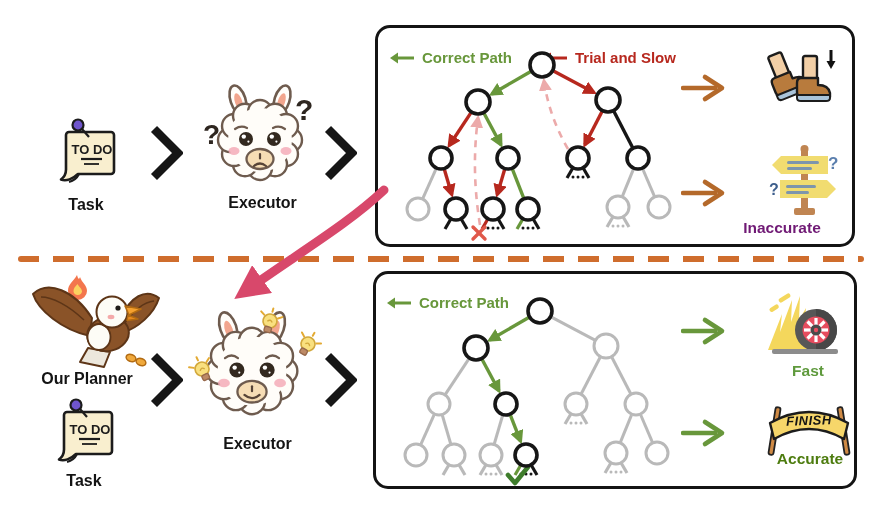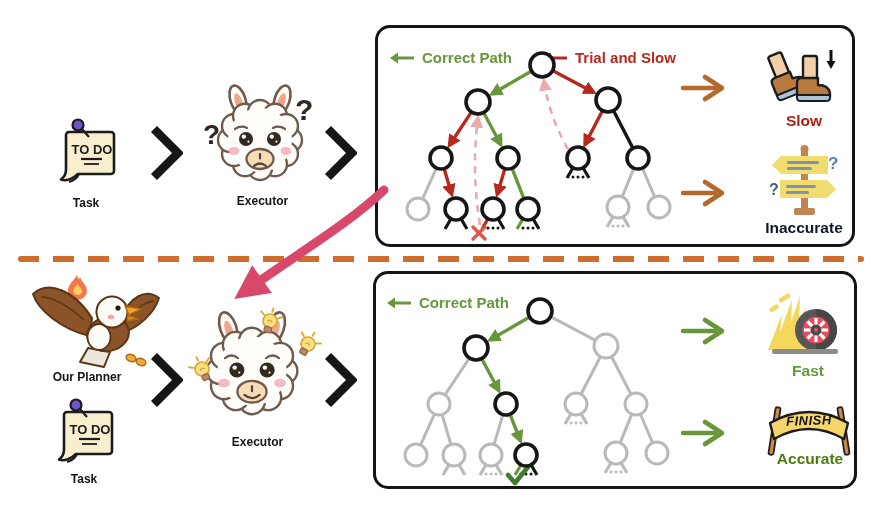--- a/index.html
+++ b/index.html
@@ -1,19 +1,19 @@
 <!DOCTYPE html>
 <html><head>
 <meta charset="utf-8">
 <style>
   html,body{margin:0;padding:0;background:#fff;}
   #canvas{position:relative;width:880px;height:512px;background:#fff;overflow:hidden;
           font-family:"Liberation Sans",sans-serif;}
   .abs{position:absolute;}
-  .cap{position:absolute;text-align:center;font-weight:700;font-size:12px;color:#141414;}
+  .cap{position:absolute;text-align:center;font-weight:700;font-size:16px;color:#141414;}
   .panel{position:absolute;border:3px solid #141414;border-radius:15px;background:#fff;box-sizing:border-box;}
   .legend{position:absolute;display:flex;align-items:center;gap:30px;margin-top:15px;}
   .lg-item{display:flex;align-items:center;gap:7px;font-weight:700;font-size:15px;white-space:nowrap;}
   .outcome-label{position:absolute;width:104px;text-align:center;font-weight:700;font-size:15.5px;}
   #title-box{position:absolute;left:27px;top:26px;width:278px;height:43px;box-sizing:border-box;
              background:#edf2f8;border:2.5px dashed #272b30;border-radius:8px;
              display:flex;align-items:center;justify-content:center;
              font-weight:700;font-size:17px;color:#15181c;}
   #divider{position:absolute;left:18px;top:256px;width:846px;height:6px;border-radius:3px;
            background:repeating-linear-gradient(90deg,#cf6d2d 0 21px,transparent 21px 35px);}
@@ -284,36 +284,35 @@
       <g transform="translate(28,6)">
         <rect x="8" y="2" width="14" height="24" rx="2" fill="#f2cfa6" stroke="#1c1c1c" stroke-width="2.4"></rect>
         <path d="M6,24 h17 v7 c7,0 11,3 12,8 v4 h-28 c-3,0 -5,-2 -5,-5 v-9 c0,-3 1,-5 4,-5 z" fill="#b87b3d" stroke="#1c1c1c" stroke-width="2.4" stroke-linejoin="round"></path>
         <path d="M2,41 h33 v3 c0,2 -2,3 -4,3 h-25 c-2,0 -4,-1 -4,-3 z" fill="#a9c4da" stroke="#1c1c1c" stroke-width="2"></path>
       </g>
       <g>
         <line x1="64" y1="2" x2="64" y2="14" stroke="#111" stroke-width="3"></line>
         <polygon points="59.5,13 68.5,13 64,21" fill="#111"></polygon>
       </g>
     </svg>
-    <div class="outcome-label" style="left:374px;top:84px;color:#ae1d12;">Slow</div>
 
     <svg class="abs" style="left:389px;top:114px;" width="74" height="78" viewBox="0 0 74 78">
       <rect x="34" y="6" width="7" height="62" rx="2" fill="#c08552"></rect>
       <circle cx="37.5" cy="7" r="4" fill="#c08552"></circle>
       <rect x="27" y="66" width="21" height="7" rx="2" fill="#c08552"></rect>
       <polygon points="14,14 61,14 61,32 14,32 5,23" fill="#f1dc70"></polygon>
       <rect x="20" y="19" width="32" height="3" rx="1.5" fill="#7d95ac"></rect>
       <rect x="20" y="25" width="25" height="3" rx="1.5" fill="#7d95ac"></rect>
       <polygon points="13,38 60,38 69,47 60,56 13,56" fill="#f1dc70"></polygon>
       <rect x="19" y="43" width="30" height="3" rx="1.5" fill="#7d95ac"></rect>
       <rect x="19" y="49" width="23" height="3" rx="1.5" fill="#7d95ac"></rect>
       <text x="61" y="27" font-size="17" font-weight="700" fill="#5b7fae">?</text>
       <text x="2" y="53" font-size="16" font-weight="700" fill="#3d5e8c">?</text>
     </svg>
-    <div class="outcome-label" style="left:374px;top:191px;color:#0f172a;">Inaccurate</div>
+    <div class="outcome-label" style="left:352px;top:191px;color:#701a75;">Inaccurate</div>
   </div>
 
   <div class="panel" style="left:373px;top:271px;width:484px;height:218px;">
     <div class="legend" style="left:10px;top:5px;">
       <span class="lg-item">
         <svg width="26" height="14" viewBox="0 0 26 14">
           <line x1="25" y1="7" x2="7" y2="7" stroke="#68973b" stroke-width="3"></line>
           <polygon points="9,1.5 1,7 9,12.5" fill="#68973b"></polygon>
         </svg>
         <span style="color:#68973b">Correct Path</span>

